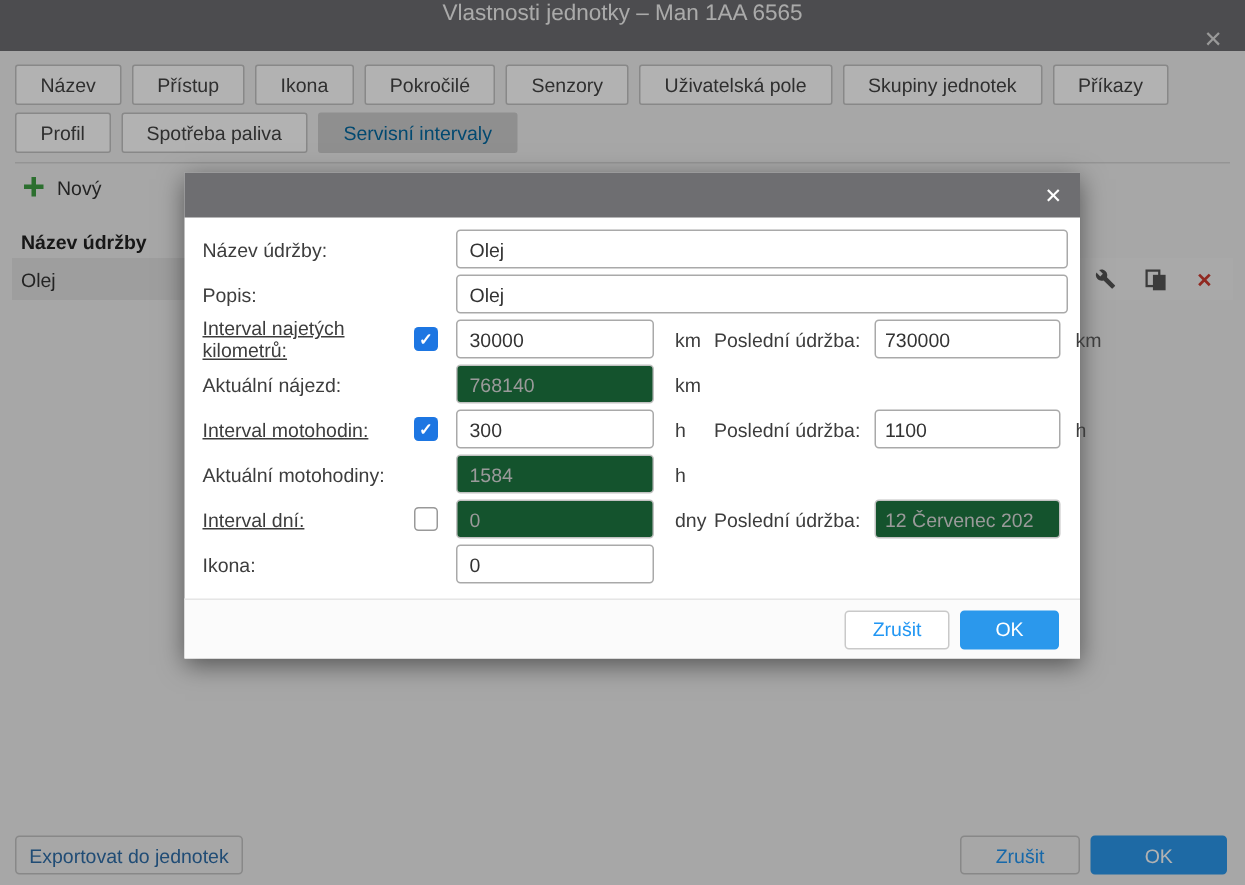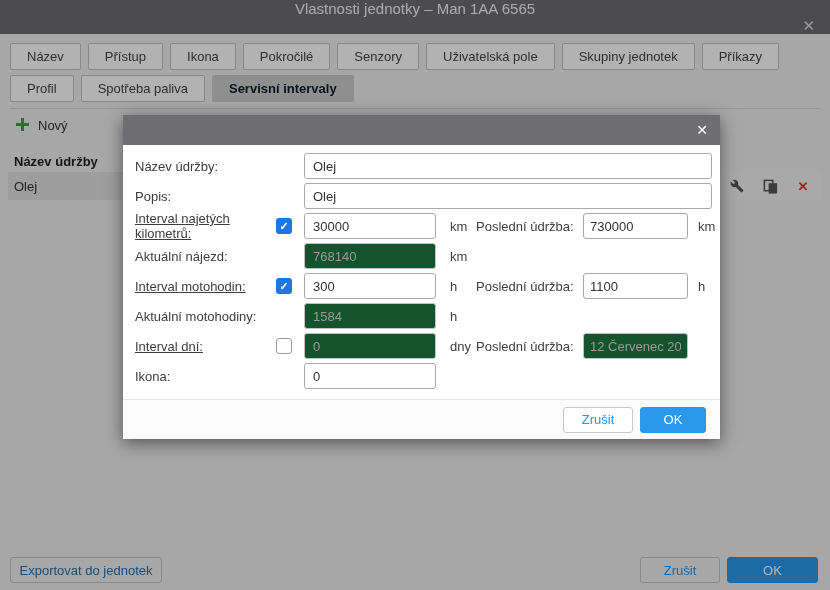--- a/index.html
+++ b/index.html
@@ -9,21 +9,21 @@
   
   .titlebar { position:absolute; top:0; left:0; right:0; height:34px; background:#6e6e71;
               display:flex; align-items:center; padding:0 15px;flex-direction:column; }
   .titlebar .win-title { color:#f4f4f4; font-size:15px; }
   .titlebar .win-close { margin-left:auto; color:#dcdcdc; font-size:15px; cursor:pointer; }
 
   
   .tabs { position:absolute; top:43px; left:10px; right:10px; display:flex; flex-wrap:wrap; gap:5px 7px; }
   .tab { height:27px; line-height:25px; padding:0 16px; background:#ffffff; border:1px solid #c3c3c3;
          border-radius:2px; font-size:13px; color:#444; cursor:pointer; white-space:nowrap; }
-  .tab.active { background:#cdcdcd; border-color:#cdcdcd; font-weight:bold; color:#0f172a; }
+  .tab.active { background:#cdcdcd; border-color:#cdcdcd; font-weight:normal; color:#0369a1; }
 
   .divider { position:absolute; top:108px; left:10px; right:10px; border-top:1px solid #d5d5d5; }
 
   
   .new-btn { position:absolute; top:118px; left:16px; display:flex; align-items:flex-start; gap:9px;
              font-size:13px; color:#333; cursor:pointer; }
   .plus-icon { position:relative; width:13px; height:13px; }
   .plus-icon::before, .plus-icon::after { content:""; position:absolute; background:#3fa044; }
   .plus-icon::before { left:5px; top:0; width:3px; height:13px; }
   .plus-icon::after { left:0; top:5px; width:13px; height:3px; }
@@ -60,21 +60,21 @@
   .m-label.narrow { flex:0 0 141px;text-decoration:underline; }
   .cb { width:16px; height:16px; margin-right:12px; border-radius:3px; flex:0 0 16px; cursor:pointer; }
   .cb.checked { background:#1d76e2; color:#fff; display:flex; align-items:center; justify-content:center;
                 font-size:11px; font-weight:bold; }
   .cb.unchecked { background:#fff; border:1px solid #999; }
   input.txt { height:26px; border:1px solid #a9a9a9; border-radius:3px; padding:0 8px; font-size:13px;
               color:#333; font-family:inherit; outline:none; }
   input.txt:disabled { background:#14532d; border-color:#c2c2c2; color:#9a9a9a; }
   input.wide { width:408px; }
   input.small { width:132px; }
-  input.mid { width:105px; padding:0 6px; }
+  input.mid { width:124px; padding:0 6px; }
   .unit { margin-left:14px; width:26px; font-size:13px; color:#3d3d3d; flex:0 0 26px; }
   .last-label { flex:0 0 107px; font-size:13px; color:#3d3d3d; }
   .unit2 { margin-left:10px; font-size:13px; color:#3d3d3d; }
   .modal-footer { margin-top:8px; height:40px; background:#fbfbfb; border-top:1px solid #e6e6e6;
                   display:flex; align-items:center; justify-content:flex-end; gap:7px; padding:0 14px; }
   .btn { height:26px; border-radius:3px; font-size:13px; font-family:inherit; cursor:pointer; }
   .btn-cancel { width:70px; background:#fff; border:1px solid #c9c9c9; color:#2196f3; }
   .btn-ok { width:66px; background:#2b98ec; border:1px solid #2b98ec; color:#fff; }
 </style>
 </head>

